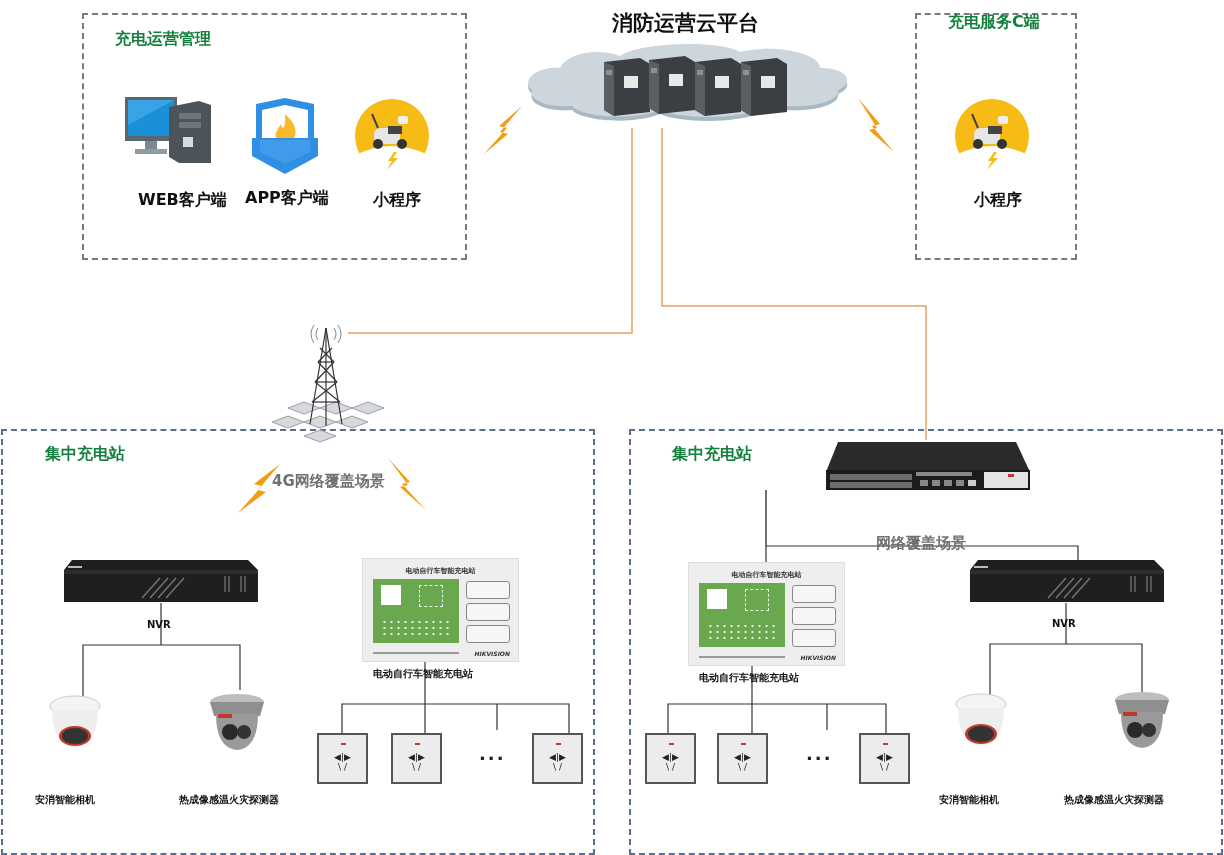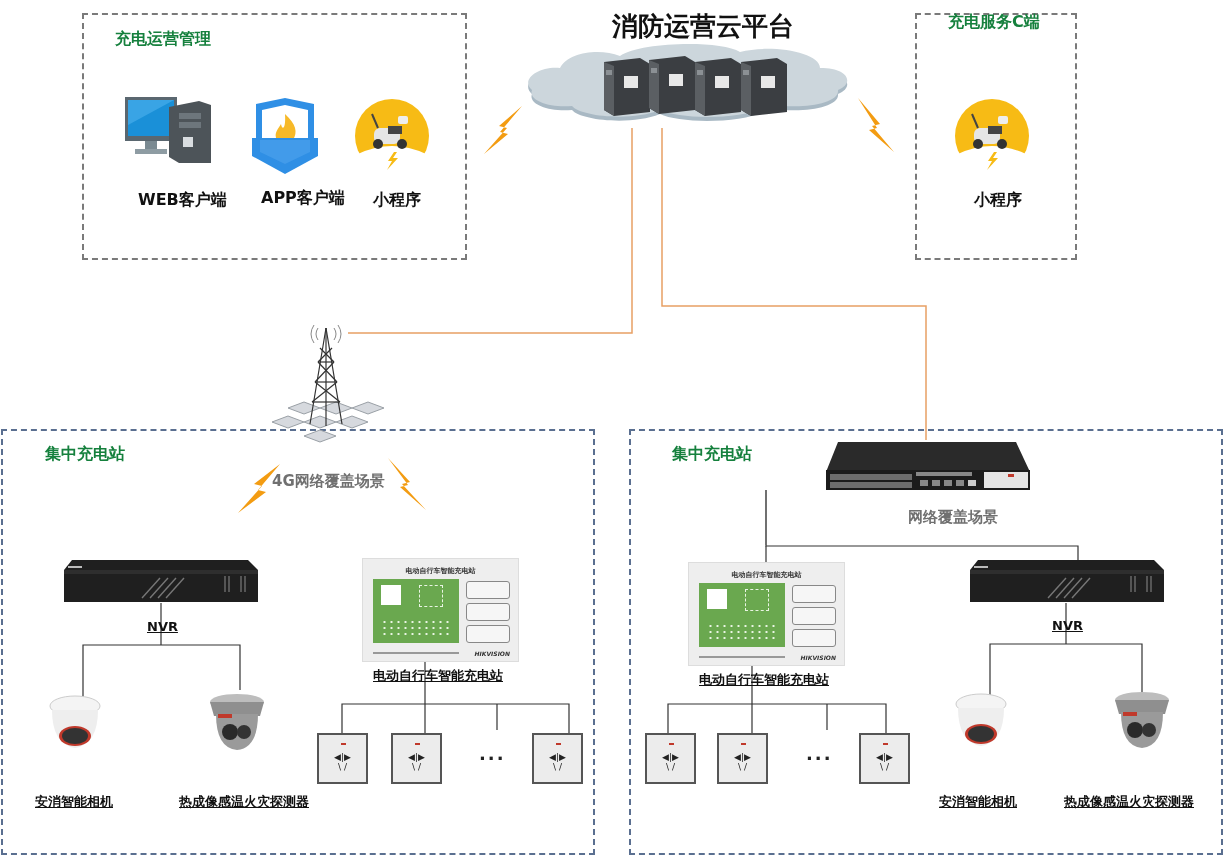--- a/index.html
+++ b/index.html
@@ -4,23 +4,23 @@
 <style>
   html, body { margin:0; padding:0; background:#ffffff; }
   body { width:1224px; height:855px; position:relative; overflow:hidden;
          font-family:"DejaVu Sans","Liberation Sans",sans-serif; color:#111; }
   .abs { position:absolute; }
   .box { position:absolute; box-sizing:border-box; }
   .box-gray { border:2px dashed #7a7a7a; }
   .box-blue { border:2px dashed #5a6f90; }
   .red-title { position:absolute; color:#15803d; font-weight:bold; font-size:16px; white-space:nowrap; }
   .lbl { position:absolute; font-weight:bold; font-size:16px; white-space:nowrap; color:#111; text-align:center; }
-  .lbl-sm { position:absolute; font-weight:bold; font-size:13px; white-space:nowrap; color:#111;text-decoration:underline; }
+  .lbl-sm { position:absolute; font-weight:bold; font-size:10px; white-space:nowrap; color:#111; }
   .gray-lbl { position:absolute; color:#707070; font-weight:bold; font-size:15px; white-space:nowrap; }
-  .big-title { position:absolute; font-weight:bold; font-size:26px; color:#111; white-space:nowrap; }
+  .big-title { position:absolute; font-weight:bold; font-size:21px; color:#111; white-space:nowrap; }
   svg.full { position:absolute; left:0; top:0; width:1224px; height:855px; pointer-events:none; }
   .socket { position:absolute; width:51px; height:51px; box-sizing:border-box;
             border:2px solid #555; background:#ececec; }
   .socket .led { position:absolute; left:22px; top:8px; width:5px; height:2px; background:#c0392b; }
   .socket .holes { position:absolute; left:0; right:0; top:17px; text-align:center; font-size:9px; color:#222; line-height:10px; }
   .dots { position:absolute; font-size:18px; font-weight:bold; color:#222; letter-spacing:2px; }
   .panel { position:absolute; width:155px; height:102px; background:#eeeeee; border:1px solid #ddd; }
   .panel .ptitle { position:absolute; left:0; right:0; top:7px; text-align:center; font-size:7px; font-weight:bold; color:#333; }
   .panel .green { position:absolute; left:10px; top:20px; width:86px; height:64px; background:#6aa84f; }
   .panel .qr { position:absolute; left:8px; top:6px; width:20px; height:20px; background:#fff; }
@@ -85,21 +85,21 @@
 </svg>
 <div class="lbl" style="left:138px;top:190px;">WEB客户端</div>
 
 <svg class="abs" style="left:248px;top:98px;" width="74" height="76" viewBox="0 0 74 76">
   <path d="M8,6 L37,0 L66,6 L66,40 L8,40 Z" fill="#2f8fe5"></path>
   <path d="M14,12 L37,7 L60,12 L60,42 L14,42 Z" fill="#ffffff"></path>
   <path d="M37,16 C48,26 50,34 45,42 C42,47 32,47 29,42 C25,35 31,30 33,26 C34,32 38,32 37,16 Z" fill="#f7b928"></path>
   <path d="M4,40 L70,40 L70,58 L37,76 L4,58 Z" fill="#2f8fe5"></path>
   <path d="M12,42 L62,42 L62,54 L37,66 L12,54 Z" fill="#55a8ef" opacity="0.5"></path>
 </svg>
-<div class="lbl" style="left:245px;top:188px;margin-left:16px;">APP客户端</div>
+<div class="lbl" style="left:245px;top:188px;">APP客户端</div>
 
 <svg class="abs" style="left:354px;top:98px;" width="76" height="76" viewBox="0 0 76 76">
   <circle cx="38" cy="38" r="37" fill="#f7bb15"></circle>
   <path d="M4,56 Q38,40 72,56 A37,37 0 0 1 4,56 Z" fill="#ffffff"></path>
   <polygon points="40,54 34,63 38,63 33,72 44,60 39,60 43,54" fill="#f7bb15"></polygon>
   <rect x="20" y="30" width="26" height="16" rx="6" fill="#e6e6e6"></rect>
   <rect x="34" y="28" width="14" height="8" fill="#444"></rect>
   <circle cx="24" cy="46" r="5" fill="#333"></circle>
   <circle cx="48" cy="46" r="5" fill="#333"></circle>
   <rect x="44" y="18" width="10" height="8" rx="2" fill="#eeeeee"></rect>
@@ -270,21 +270,21 @@
     <rect x="92" y="32" width="56" height="4"></rect>
     <rect x="96" y="40" width="8" height="6"></rect>
       <rect x="108" y="40" width="8" height="6"></rect>
       <rect x="120" y="40" width="8" height="6"></rect>
       <rect x="132" y="40" width="8" height="6"></rect>
     <rect x="144" y="40" width="8" height="6" fill="#ccc"></rect>
   </g>
   <rect x="160" y="32" width="44" height="16" fill="#e4e4e4"></rect>
   <rect x="184" y="34" width="6" height="3" fill="#c0392b"></rect>
 </svg>
-<div class="gray-lbl" style="left:876px;top:508px;margin-left:32px;">网络覆盖场景</div>
+<div class="gray-lbl" style="left:876px;top:534px;">网络覆盖场景</div>
 
 <div class="panel" style="left:688px;top:562px;">
   <div class="ptitle">电动自行车智能充电站</div>
   <div class="green">
     <div class="qr"></div>
     <div class="nfc"></div>
     <div class="grid"></div>
   </div>
   <div class="step" style="top:22px;"></div>
   <div class="step" style="top:44px;"></div>

